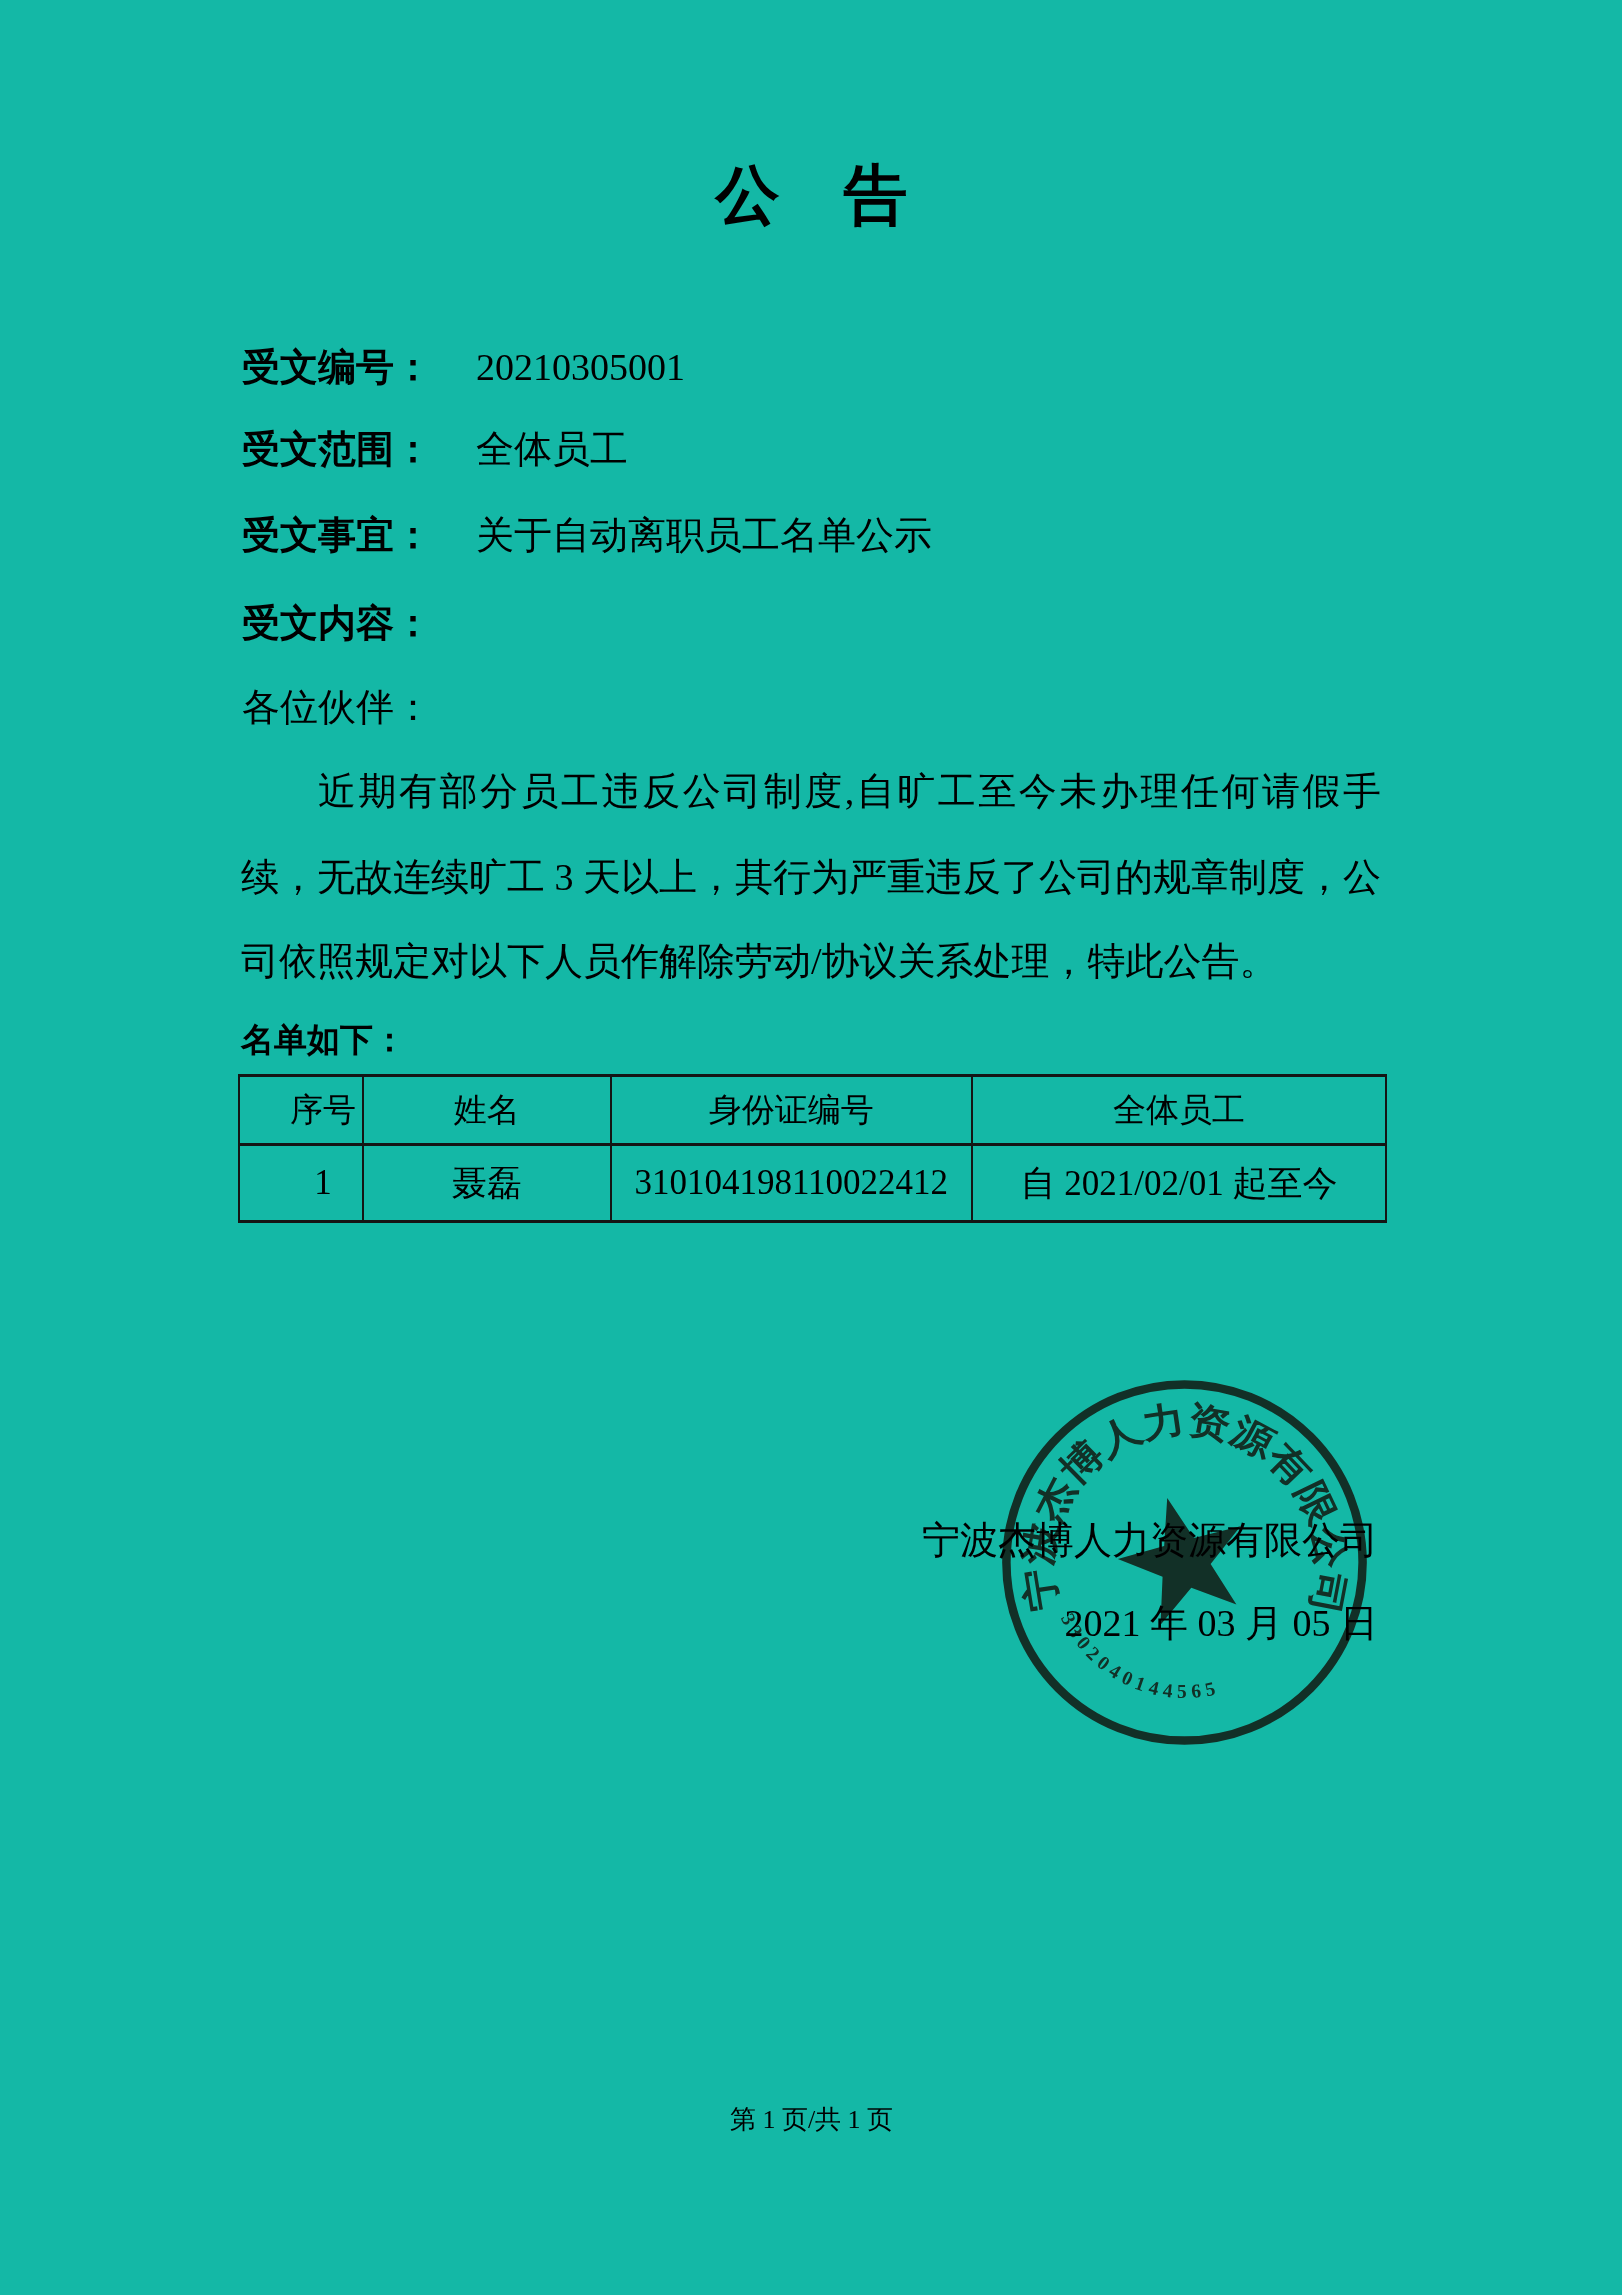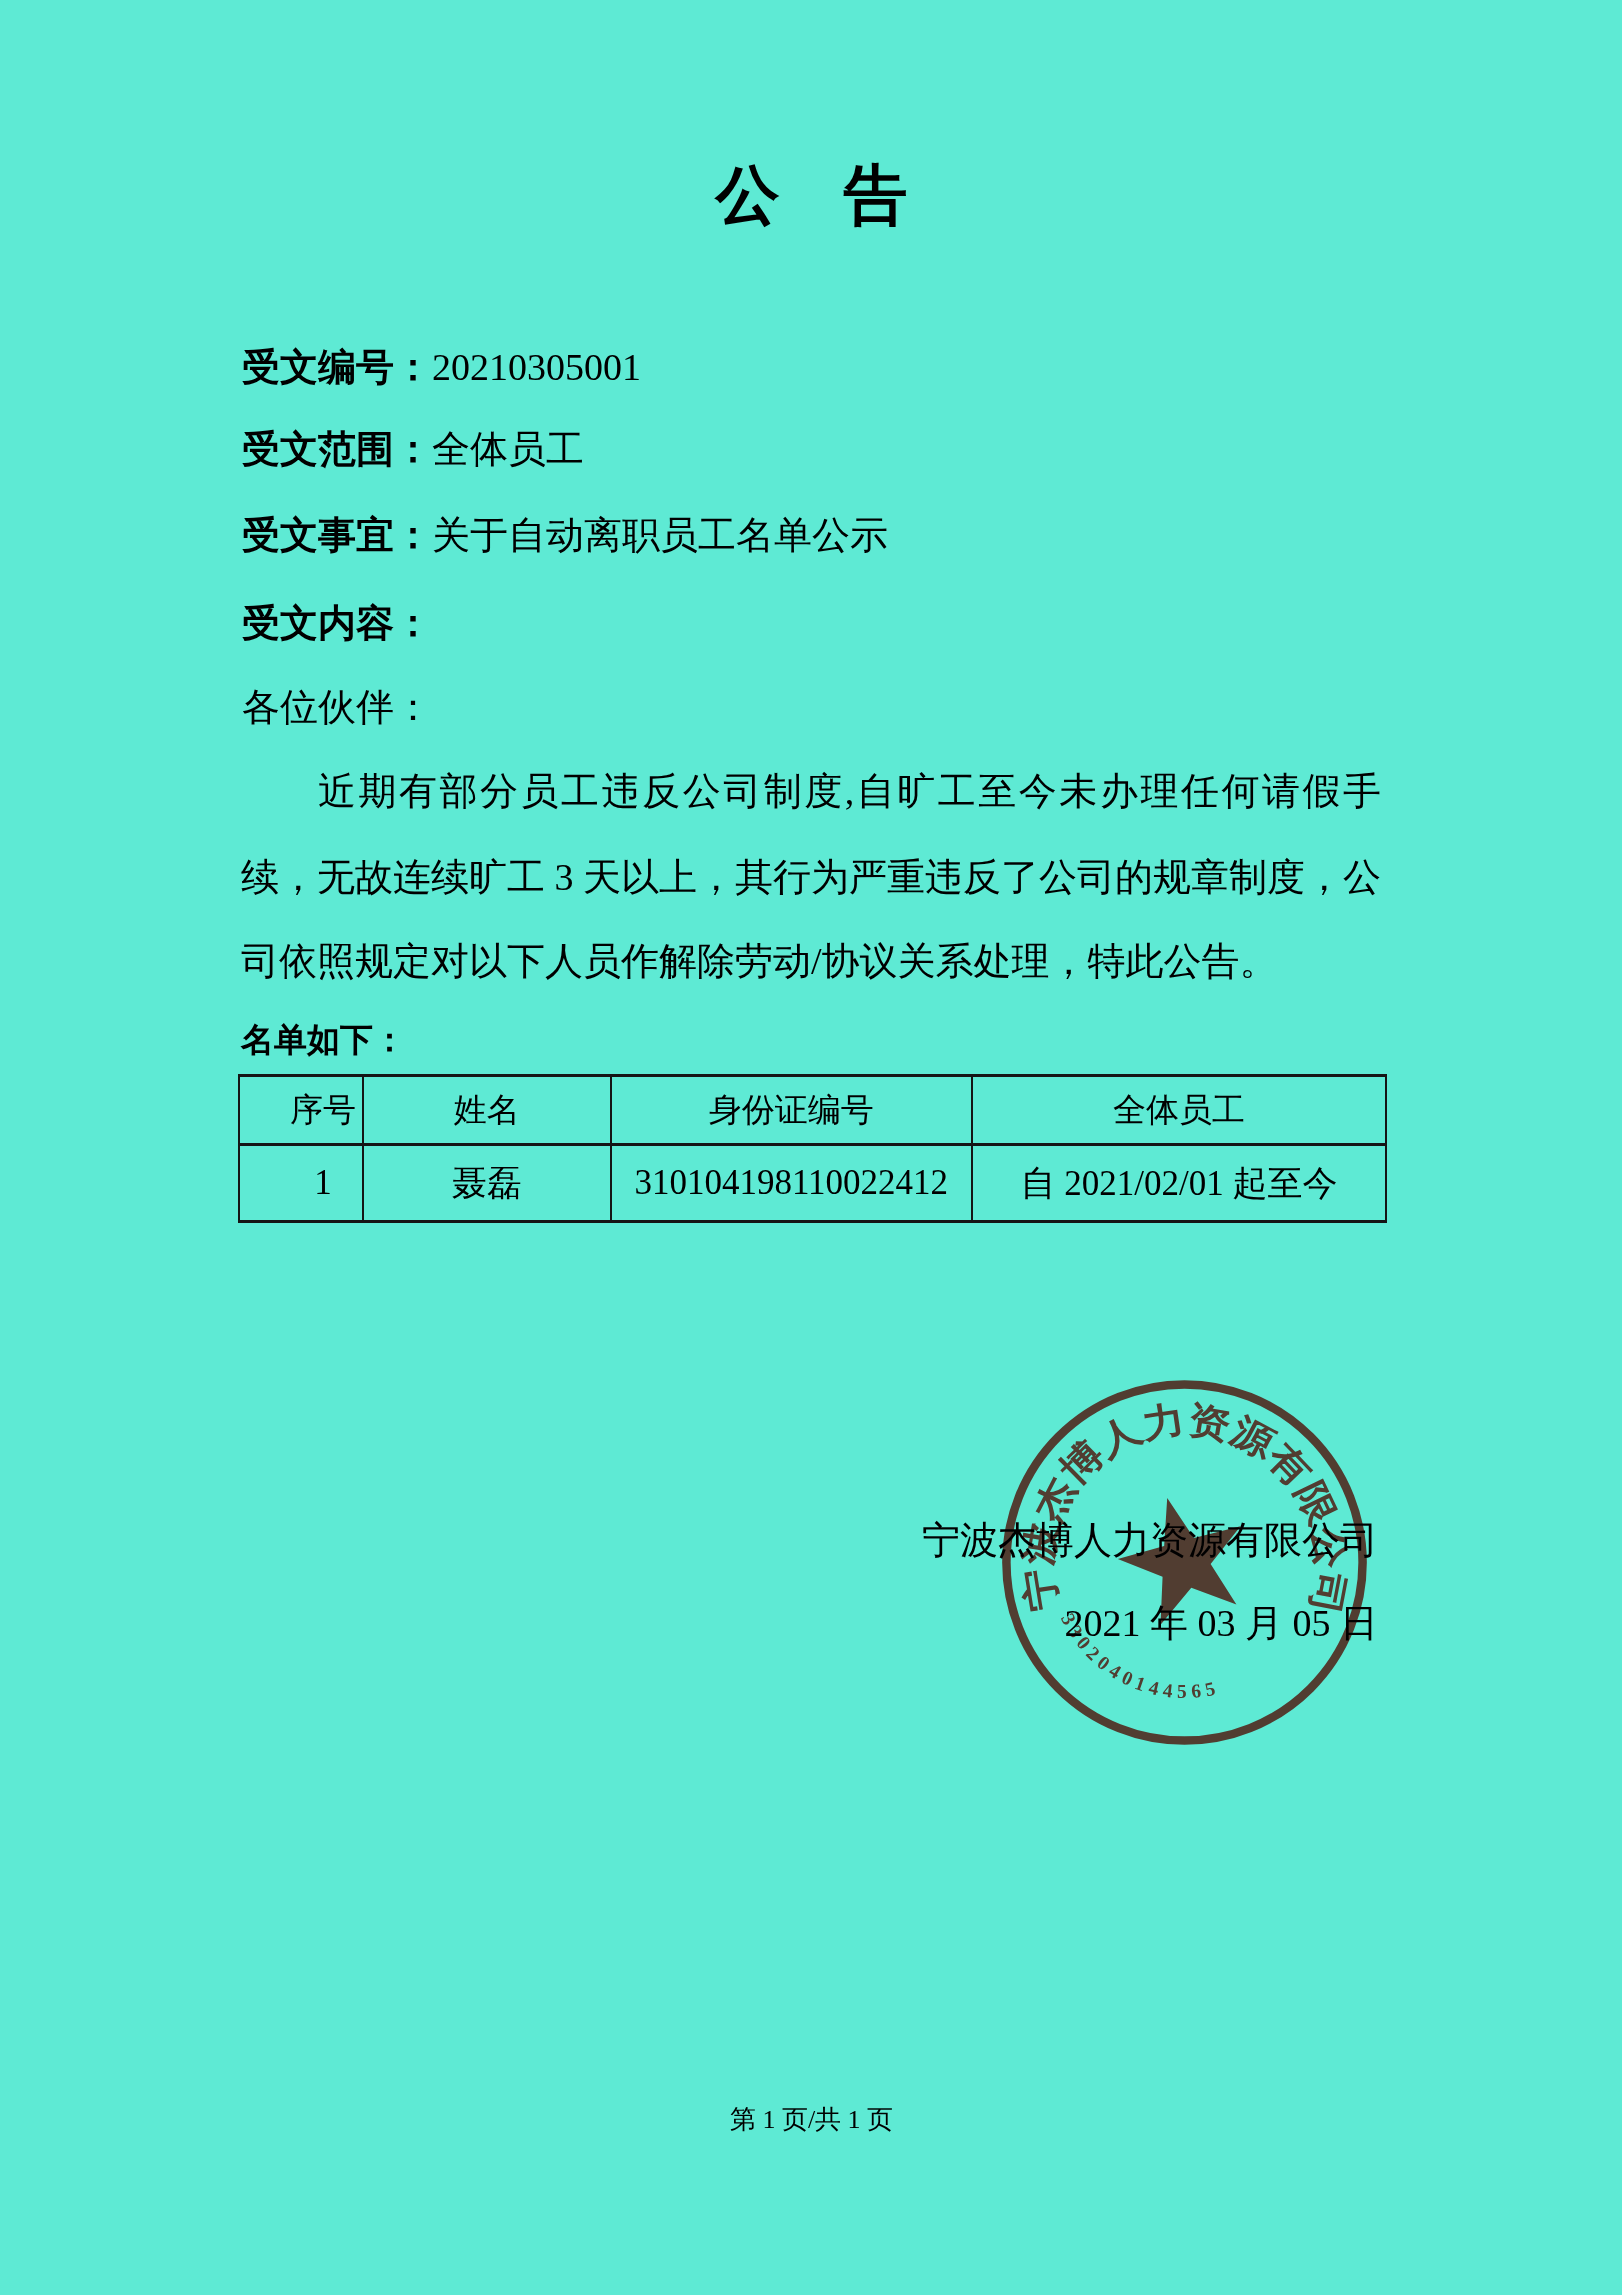--- a/index.html
+++ b/index.html
@@ -1,20 +1,20 @@
 <!DOCTYPE html>
 <html style="font-size:10.5px"><head>
 <meta charset="utf-8">
 <style>
   html, body { margin: 0; padding: 0; background: #ffffff; }
   .page {
     position: relative;
     width: 1623px;
     height: 2295px;
-    background: #5eead4;
+    background: #14b8a6;
     overflow: hidden;
     font-family: "Liberation Serif", "DejaVu Serif", serif;
     color: #000000;
   }
   .abs { position: absolute; }
 
   .title {
     top: 162px; left: 0; right: 0;
     text-align: center;
     font-size: 64px;
@@ -23,21 +23,21 @@
     margin: 0;
   }
 
   .meta-line {
     left: 242px;
     font-size: 38px;
     line-height: 1.12;
     white-space: nowrap;
   }
   .meta-label { font-weight: 700; }
-  .meta-value { font-weight: 400; }
+  .meta-value { font-weight: 400; margin-left: 44px; }
 
   .salutation {
     left: 242px;
     font-size: 38px;
     white-space: nowrap;
   }
 
   .para-line {
     left: 241px;
     width: 1140px;

